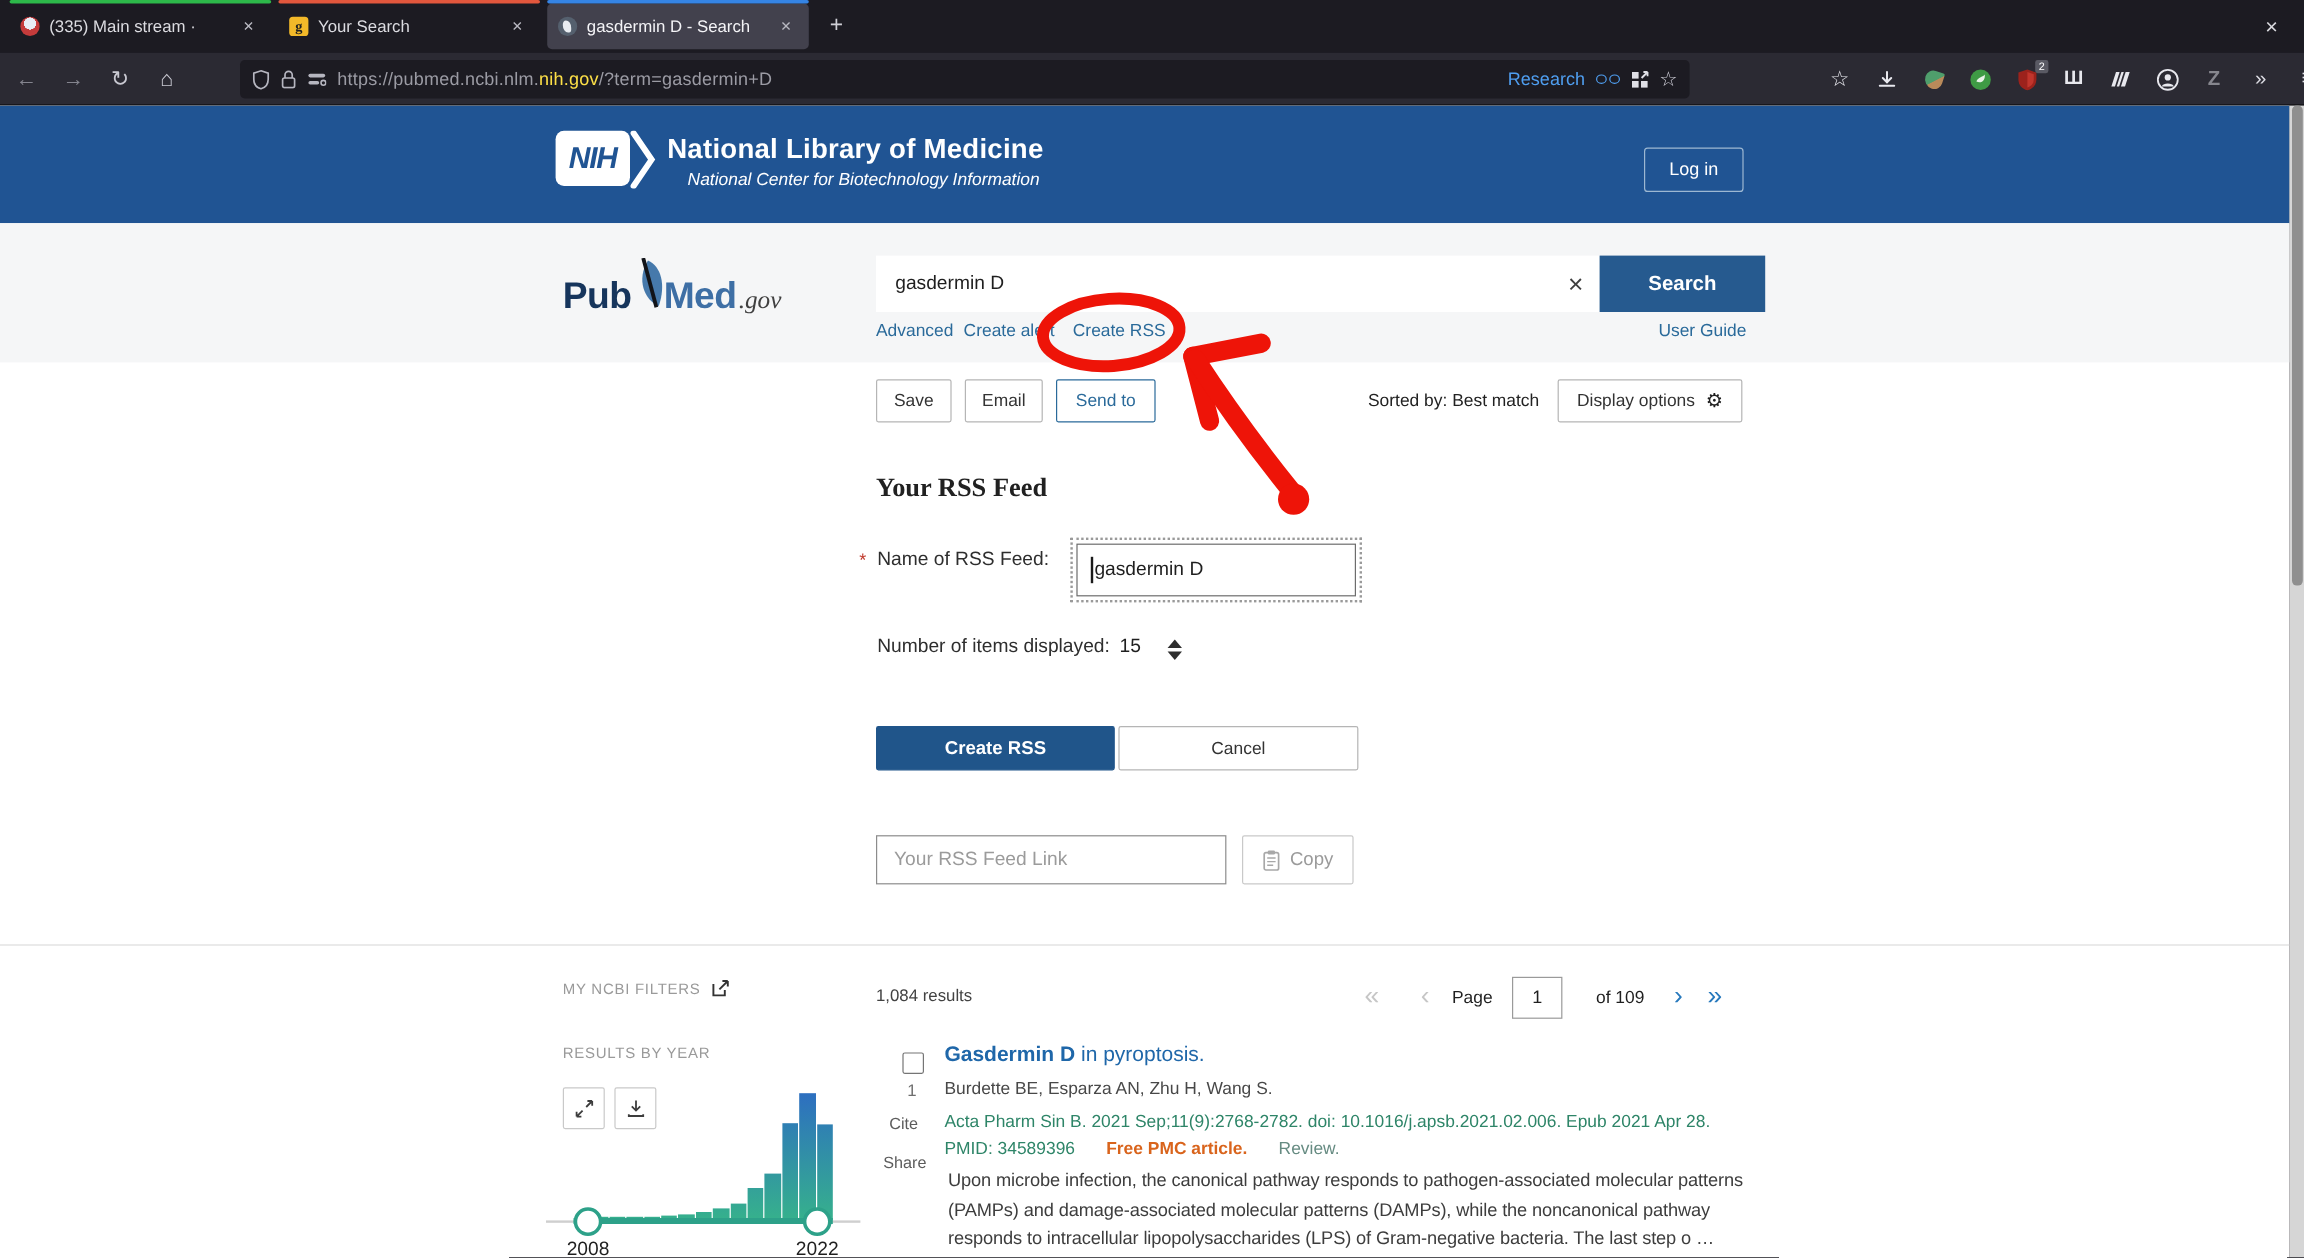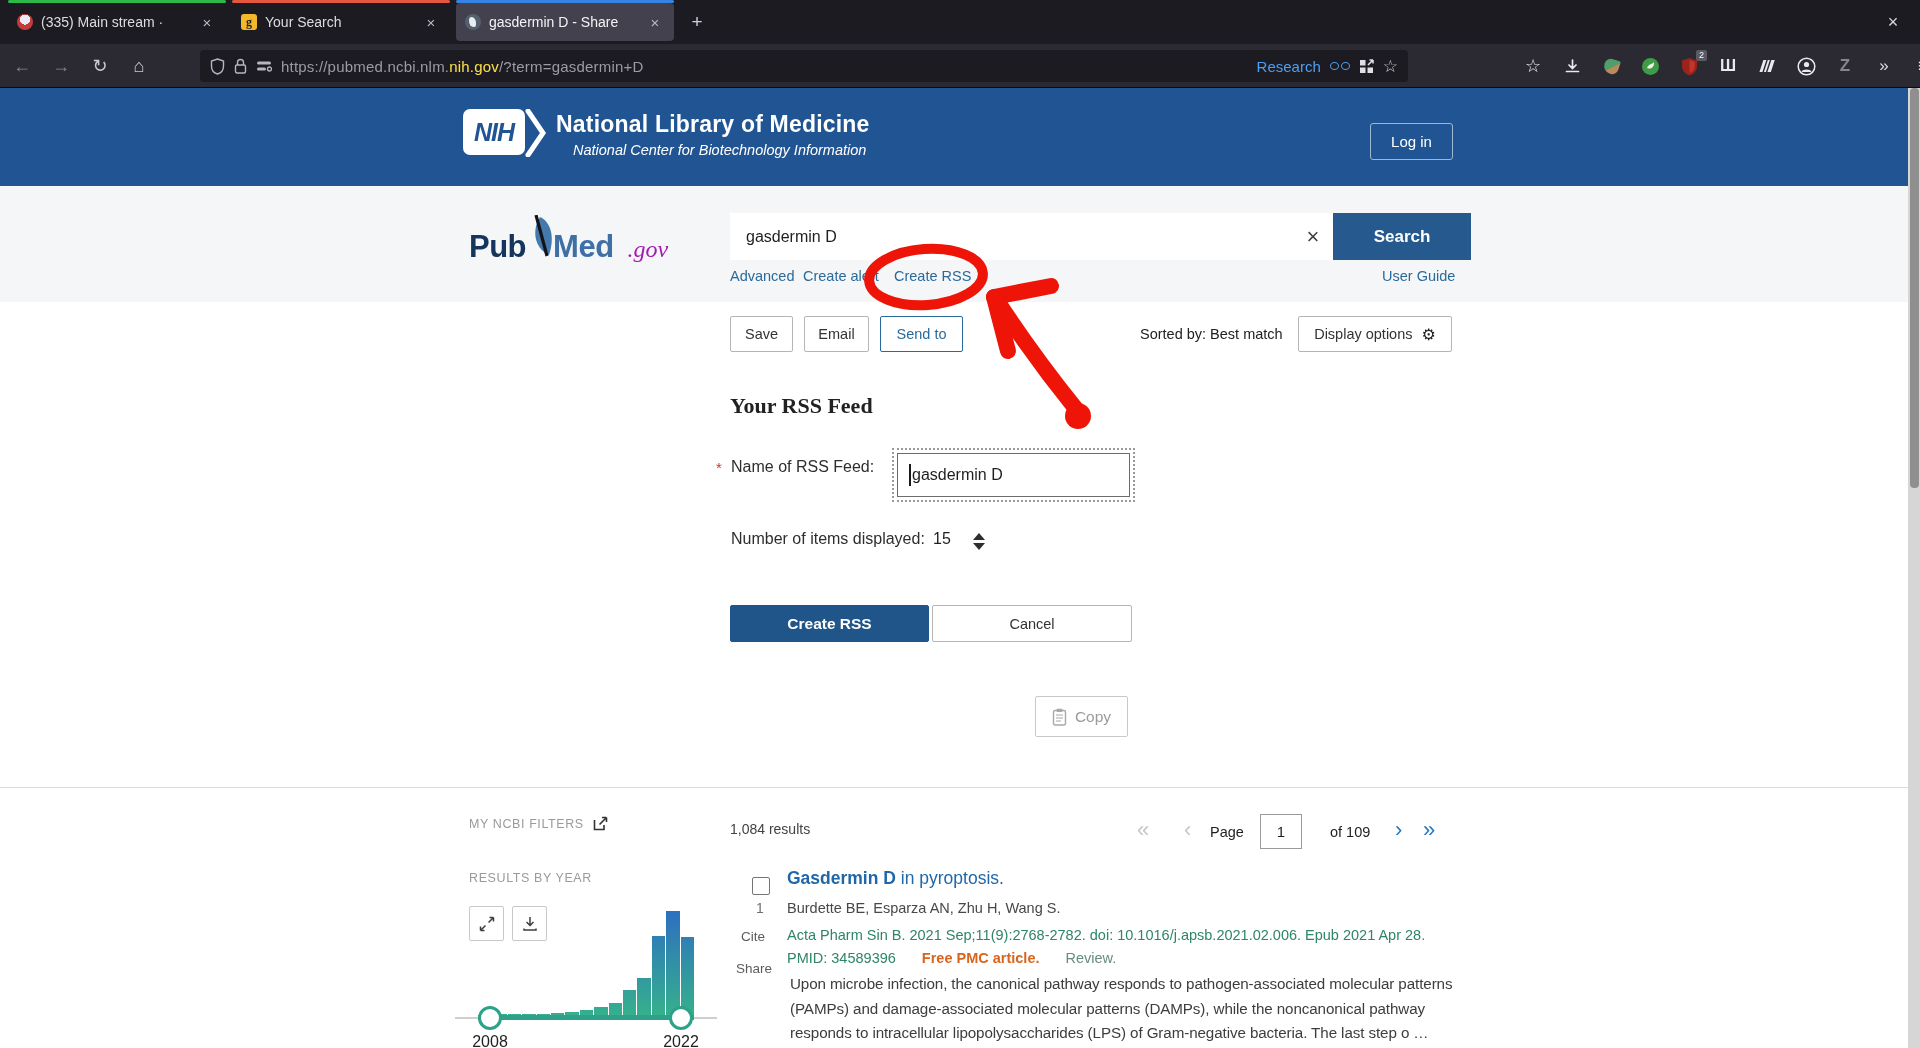--- a/index.html
+++ b/index.html
@@ -58,21 +58,21 @@
             color:#205493;font-weight:bold;font-style:italic;font-size:25px;letter-spacing:-1px}
   .nlm-title{position:absolute;left:556px;top:23px;color:#fff;font-size:23px;font-weight:bold;letter-spacing:.2px}
   .nlm-sub{position:absolute;left:573px;top:54px;color:#fff;font-size:14.5px;font-style:italic}
   .login-btn{position:absolute;left:1370px;top:35px;width:83px;height:37px;border:1px solid #9db8d2;border-radius:3px;
              color:#fff;font-size:15px;display:flex;align-items:center;justify-content:center;background:transparent}
 
   .search-band{position:absolute;left:0;top:98px;width:1908px;height:116px;background:#f5f6f7}
   .pubmed-logo{position:absolute;left:469px;top:127px;display:flex;align-items:baseline}
   .pm-pub{font-size:31px;font-weight:bold;color:#16355c;letter-spacing:-.5px}
   .pm-med{font-size:31px;font-weight:bold;color:#3e6fa5;letter-spacing:-.5px}
-  .pm-gov{font-size:24px;color:#a21caf;font-style:italic;font-family:"Liberation Serif",serif;margin-left:14px}
+  .pm-gov{font-size:21px;color:#404040;font-style:italic;font-family:"Liberation Serif",serif;margin-left:2px}
   .search-input{position:absolute;left:730px;top:125px;width:603px;height:47px;background:#fff;border:none;
                 padding:0 44px 0 16px;font-size:16px;color:#1f1f1f;font-family:"Liberation Sans",sans-serif}
   .clear-x{position:absolute;left:1293px;top:125px;width:40px;height:47px;display:flex;align-items:center;justify-content:center;
            color:#3f3f3f;font-size:22px}
   .search-btn{position:absolute;left:1333px;top:125px;width:138px;height:47px;background:#265a8f;color:#fff;border:none;
               font-size:17px;font-weight:bold}
   .slink{position:absolute;top:180px;font-size:14.5px;color:#2a6a9a;text-decoration:none}
 
   .btn{display:flex;align-items:center;justify-content:center;background:#fff;border:1px solid #b5b5b5;border-radius:2px;
        color:#333;font-size:14.5px}
@@ -164,21 +164,21 @@
     </div>
     <div class="tab t2">
       <div class="stripe" style="background: rgb(226, 87, 61);"></div>
       <div class="fav fav2">g</div>
       <div class="tab-title">Your Search</div>
       <div class="tab-close">×</div>
     </div>
     <div class="tab t3">
       <div class="stripe" style="background: rgb(53, 132, 228);"></div>
       <div class="fav fav3"></div>
-      <div class="tab-title">gasdermin D - Share</div>
+      <div class="tab-title">gasdermin D - Search</div>
       <div class="tab-close">×</div>
     </div>
     <div class="newtab">+</div>
     <div class="win-close">×</div>
   </div>
 
   <div class="navbar">
     <div class="nav-icons">
       <div class="nico dim">←</div>
       <div class="nico dim">→</div>
@@ -309,20 +309,21 @@
       <div class="caret"></div>
     </div>
     <div class="abs flabel items-label">Number of items displayed:</div>
     <div class="abs items-value">15</div>
     <div class="abs spinner">
       <div class="tri-up"></div>
       <div class="tri-dn"></div>
     </div>
     <div class="btn abs create-btn">Create RSS</div>
     <div class="btn abs cancel-btn">Cancel</div>
+    <input class="abs feedlink-input" placeholder="Your RSS Feed Link" style="">
     <div class="btn abs copy-btn">
       <svg width="15" height="18" viewBox="0 0 15 18">
         <rect x="1.5" y="2.5" width="12" height="14.5" rx="1.5" fill="none" stroke="#a8a8a8" stroke-width="1.4"></rect>
         <rect x="4.5" y="0.8" width="6" height="3.2" rx="1" fill="#a8a8a8"></rect>
         <path d="M4 7 H11 M4 10 H11 M4 13 H9" stroke="#a8a8a8" stroke-width="1.2"></path>
       </svg>
       <span>Copy</span>
     </div>
 
     <div class="abs divider"></div>

